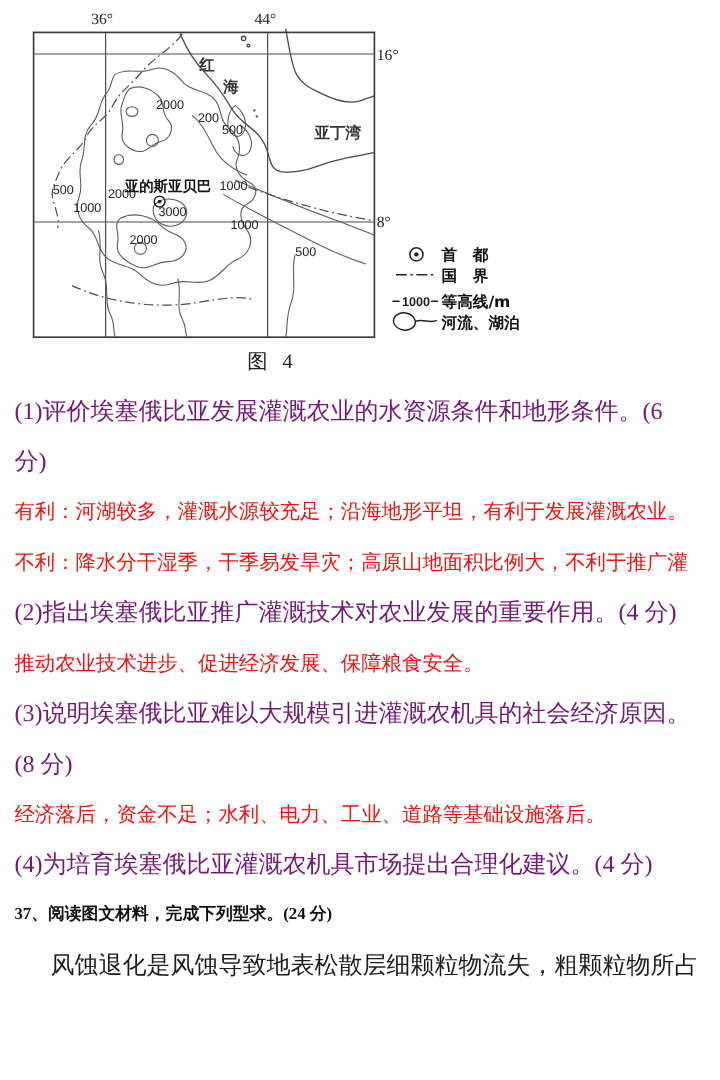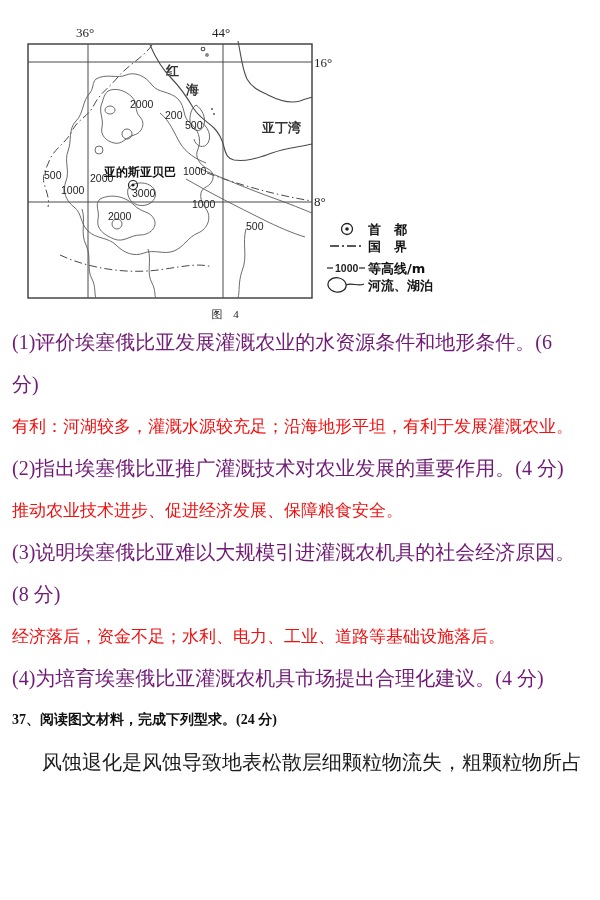--- a/index.html
+++ b/index.html
@@ -1,21 +1,21 @@
 <!DOCTYPE html>
 <html><head>
 <meta charset="utf-8">
 <style>
   html,body{margin:0;padding:0;background:#ffffff;}
   body{width:600px;height:900px;position:relative;overflow:hidden;
        font-family:"Liberation Serif","DejaVu Serif",serif;color:#1b1b1b;}
-  .figure-area{position:absolute;left:0;top:17px;width:600px;height:318px;}
+  .figure-area{position:absolute;left:0;top:0;width:600px;height:318px;}
   .map-svg{position:absolute;left:0;top:0;}
   .fig-caption{position:absolute;left:167px;top:290px;width:120px;text-align:center;
-       font-size:11px;letter-spacing:4px;color:#222;}
+       font-size:17px;letter-spacing:4px;color:#222;}
   .content{position:absolute;left:12px;top:321px;width:578px;}
   .line{height:42px;display:flex;align-items:center;white-space:nowrap;}
   .q{font-size:20px;color:#701a75;}
   .a{font-size:17px;color:#f01010;font-family:Liberation Serif, serif;}
   .h{font-size:14px;font-weight:bold;color:#111;}
   .p{font-size:20px;color:#1b1b1b;padding-left:30px;}
   
   .frame{fill:none;stroke:#3a3a3a;stroke-width:1.4;}
   .grid{stroke:#4a4a4a;stroke-width:1;}
   .coast{fill:none;stroke:#4a4a4a;stroke-width:1.1;}
@@ -115,20 +115,21 @@
     <text class="leg" x="368" y="273">河流、湖泊</text>
   </g>
 </svg>
 <div class="fig-caption">图 4</div>
 </div>
 
 <div class="content">
   <div class="line q">(1)评价埃塞俄比亚发展灌溉农业的水资源条件和地形条件。(6</div>
   <div class="line q">分)</div>
   <div class="line a">有利：河湖较多，灌溉水源较充足；沿海地形平坦，有利于发展灌溉农业。</div>
+  <div class="line a">不利：降水分干湿季，干季易发旱灾；高原山地面积比例大，不利于推广灌</div>
   <div class="line q">(2)指出埃塞俄比亚推广灌溉技术对农业发展的重要作用。(4 分)</div>
   <div class="line a">推动农业技术进步、促进经济发展、保障粮食安全。</div>
   <div class="line q">(3)说明埃塞俄比亚难以大规模引进灌溉农机具的社会经济原因。</div>
   <div class="line q">(8 分)</div>
   <div class="line a">经济落后，资金不足；水利、电力、工业、道路等基础设施落后。</div>
   <div class="line q">(4)为培育埃塞俄比亚灌溉农机具市场提出合理化建议。(4 分)</div>
   <div class="line h">37、阅读图文材料，完成下列型求。(24 分)</div>
   <div class="line p">风蚀退化是风蚀导致地表松散层细颗粒物流失，粗颗粒物所占</div>
 </div>
 

